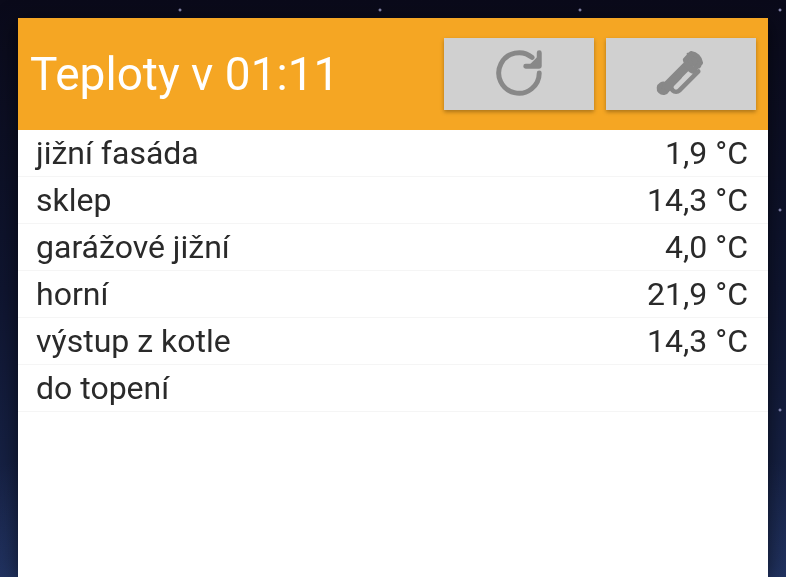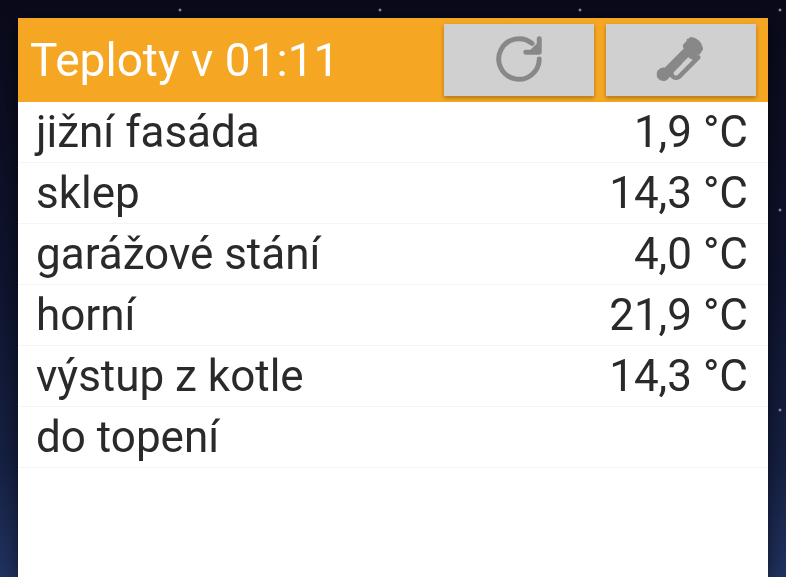--- a/index.html
+++ b/index.html
@@ -50,21 +50,21 @@
       box-shadow: 0 4px 20px rgba(0,0,0,0.6);
       display: flex;
       flex-direction: column;
       overflow: hidden;
     }
     
     .header {
       background: #f5a623;
       display: flex;
       align-items: center;
-      padding: 6px 12px;
+      padding: 20px 12px;
       gap: 12px;
     }
     
     .title {
       flex: 1;
       color: #fff;
       font-size: 46px;
       font-weight: 400;
     }
     
@@ -89,21 +89,21 @@
       flex: 1;
       background: #fff;
       overflow: hidden;
     }
     
     .row {
       display: flex;
       justify-content: space-between;
       align-items: center;
       padding: 4px 20px 4px 18px;
-      font-size: 44px;
+      font-size: 32px;
       color: #2a2a2a;
       border-bottom: 1px solid rgba(0,0,0,0.04);
     }
     
     .row-label {
       font-weight: 400;
     }
     
     .row-value {
       font-weight: 400;
@@ -147,21 +147,21 @@
   <div class="list">
     <div class="row">
       <span class="row-label">jižní fasáda</span>
       <span class="row-value">1,9 °C</span>
     </div>
     <div class="row">
       <span class="row-label">sklep</span>
       <span class="row-value">14,3 °C</span>
     </div>
     <div class="row">
-      <span class="row-label">garážové stání</span>
+      <span class="row-label">garážové jižní</span>
       <span class="row-value">4,0 °C</span>
     </div>
     <div class="row">
       <span class="row-label">horní</span>
       <span class="row-value">21,9 °C</span>
     </div>
     <div class="row">
       <span class="row-label">výstup z kotle</span>
       <span class="row-value">14,3 °C</span>
     </div>

